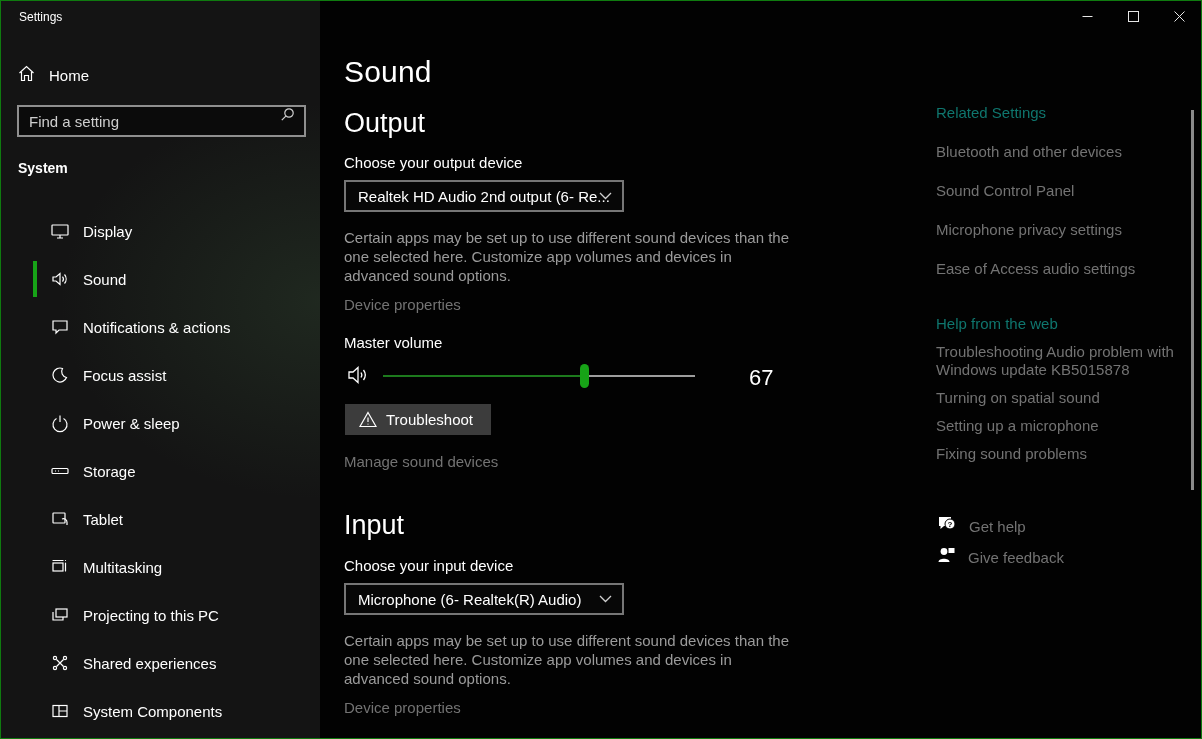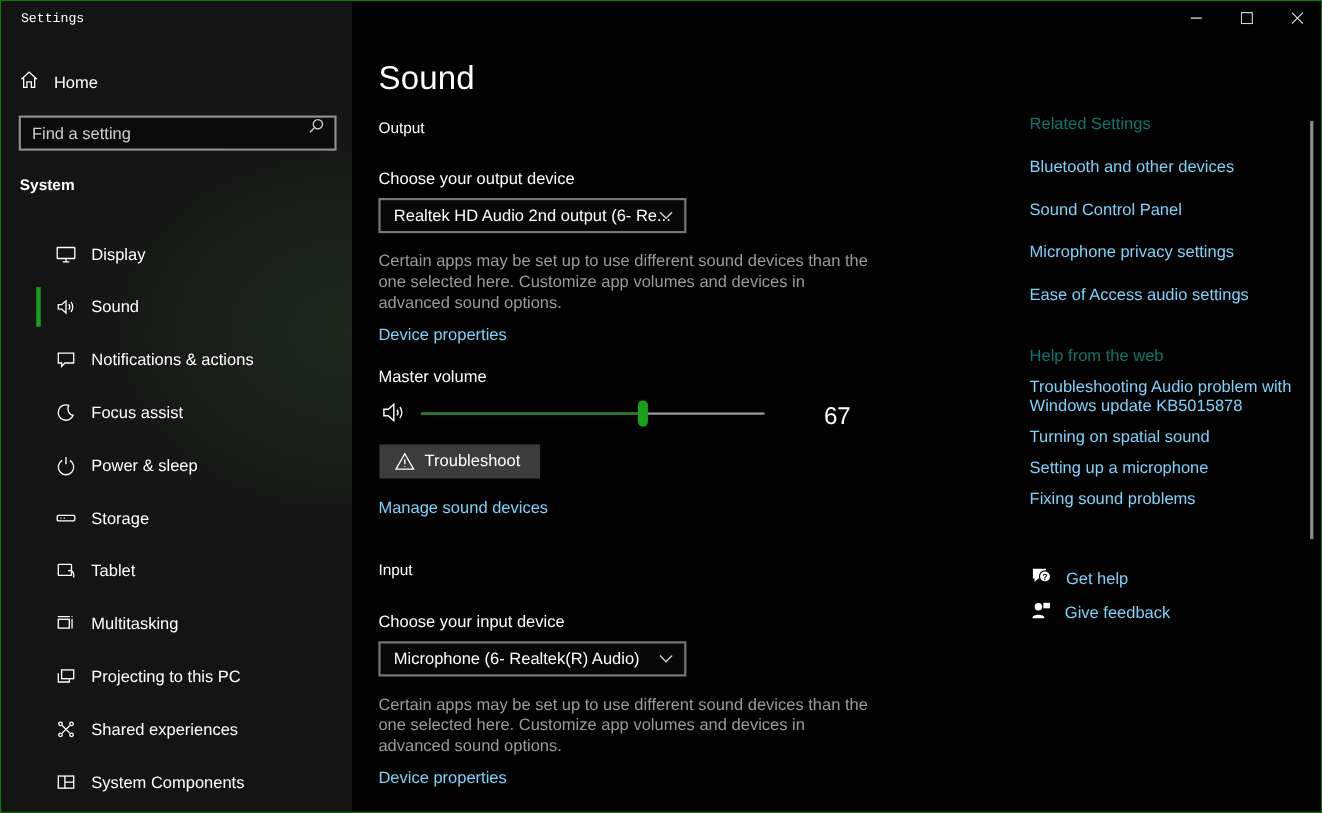--- a/index.html
+++ b/index.html
@@ -1,21 +1,21 @@
 <!DOCTYPE html>
 <html><head>
 <meta charset="utf-8">
 <style>
   * { margin:0; padding:0; box-sizing:border-box; }
   html,body { width:1202px; height:739px; background:#020202; overflow:hidden;
     font-family:"Liberation Sans", sans-serif; color:#fff; }
   .window-border { position:absolute; inset:0; border:1px solid #0f7b0f; pointer-events:none; z-index:50; }
 
   
-  .titlebar-title { position:absolute; left:18px; top:9px; font-size:12px; color:#fff;font-family:Liberation Mono, monospace; }
+  .titlebar-title { position:absolute; left:18px; top:9px; font-size:12px; color:#fff; }
   .caption-btn { position:absolute; top:1px; width:46px; height:31px; display:flex; align-items:center; justify-content:center; }
   .caption-btn svg { stroke:#e6e6e6; stroke-width:1; fill:none; }
   .btn-min { left:1064px; } .btn-max { left:1110px; } .btn-close { left:1156px; }
 
   
   .sidebar { position:absolute; left:1px; top:1px; width:319px; height:737px;
     background: radial-gradient(ellipse 420px 320px at 100% 300px, rgba(72,112,72,0.22), rgba(0,0,0,0) 62%), #141414; }
   .home-row { position:absolute; left:0; top:59px; width:100%; height:30px; display:flex; align-items:center; }
   .home-row svg { margin-left:17px; }
   .home-label { margin-left:14px; font-size:15px; }
@@ -29,32 +29,32 @@
   .nav-list { position:absolute; left:0; top:206px; width:100%;padding-left:32px; }
   .nav-item { position:relative; height:48px; display:flex; align-items:center; cursor:default; }
   .nav-item .icon { width:20px; margin-left:17px; display:flex; justify-content:center; }
   .nav-item .label { margin-left:13px; font-size:15px; }
   .nav-item.selected .accent-bar { position:absolute; left:0; top:6px; width:4px; height:36px; background:#17a317; }
   .nav-item svg { stroke:#fff; fill:none; stroke-width:1.2; }
 
   
   .main { position:absolute; left:344px; top:0; width:560px; }
   .page-title { position:absolute; left:0; top:55px; font-size:30px; font-weight:300; letter-spacing:0.2px; }
-  .section-heading { position:absolute; font-size:14px; font-weight:400; }
+  .section-heading { position:absolute; font-size:27px; font-weight:400; }
   .h-output { left:0; top:108px; } .h-input { left:0; top:510px; }
   .field-label { position:absolute; font-size:15px; }
   .l-outdev { left:0; top:154px; } .l-involume { left:0; top:334px; } .l-indev { left:0; top:557px; }
   .dropdown { position:absolute; left:0; width:280px; height:32px; border:2px solid #767676;
     background:rgba(255,255,255,0.025); display:flex; align-items:center; }
   .dd-output { top:180px; } .dd-input { top:583px; }
   .dropdown .dd-text { margin-left:12px; font-size:15px; white-space:nowrap; overflow:hidden; }
   .dropdown .dd-chevron { position:absolute; right:10px; display:flex; }
   .desc { position:absolute; width:450px; font-size:15px; line-height:19px; color:#9b9b9b; }
   .desc-output { left:0; top:228px; } .desc-input { left:0; top:631px; }
-  .green-link { color:#7dd3fc; font-size:15px; cursor:pointer; }
+  .green-link { color:#737373; font-size:15px; cursor:pointer; }
   .lnk-devprops1 { position:absolute; left:0; top:296px; }
   .lnk-manage   { position:absolute; left:0; top:453px; }
   .lnk-devprops2 { position:absolute; left:0; top:699px; }
 
   
   .volume-icon { position:absolute; left:2px; top:363px; }
   .slider-track { position:absolute; left:39px; top:375px; width:312px; height:2px; background:#9d9d9d; }
   .slider-fill { position:absolute; left:0; top:0; height:2px; background:#1d7a1d; width:203px; }
   .slider-thumb { position:absolute; left:197px; top:-11px; width:9px; height:24px; border-radius:4.5px; background:#17a317; cursor:pointer; }
   .volume-value { position:absolute; left:405px; top:365px; font-size:22px; }

